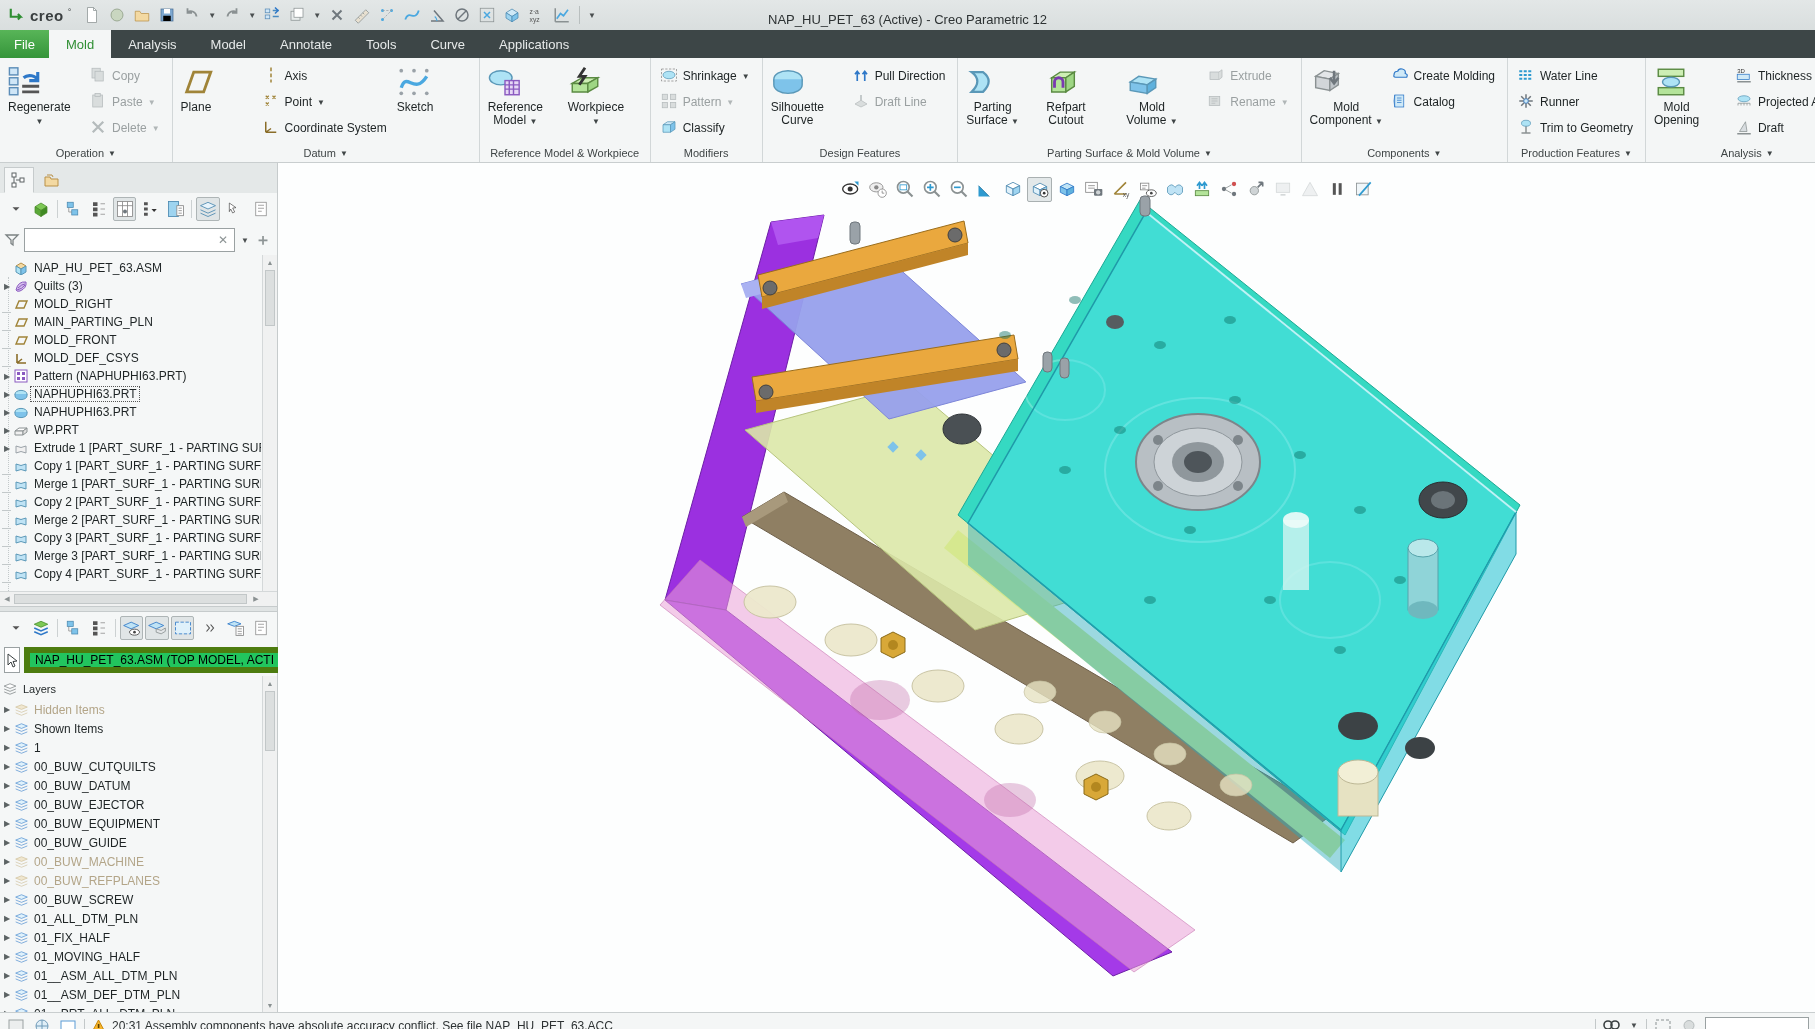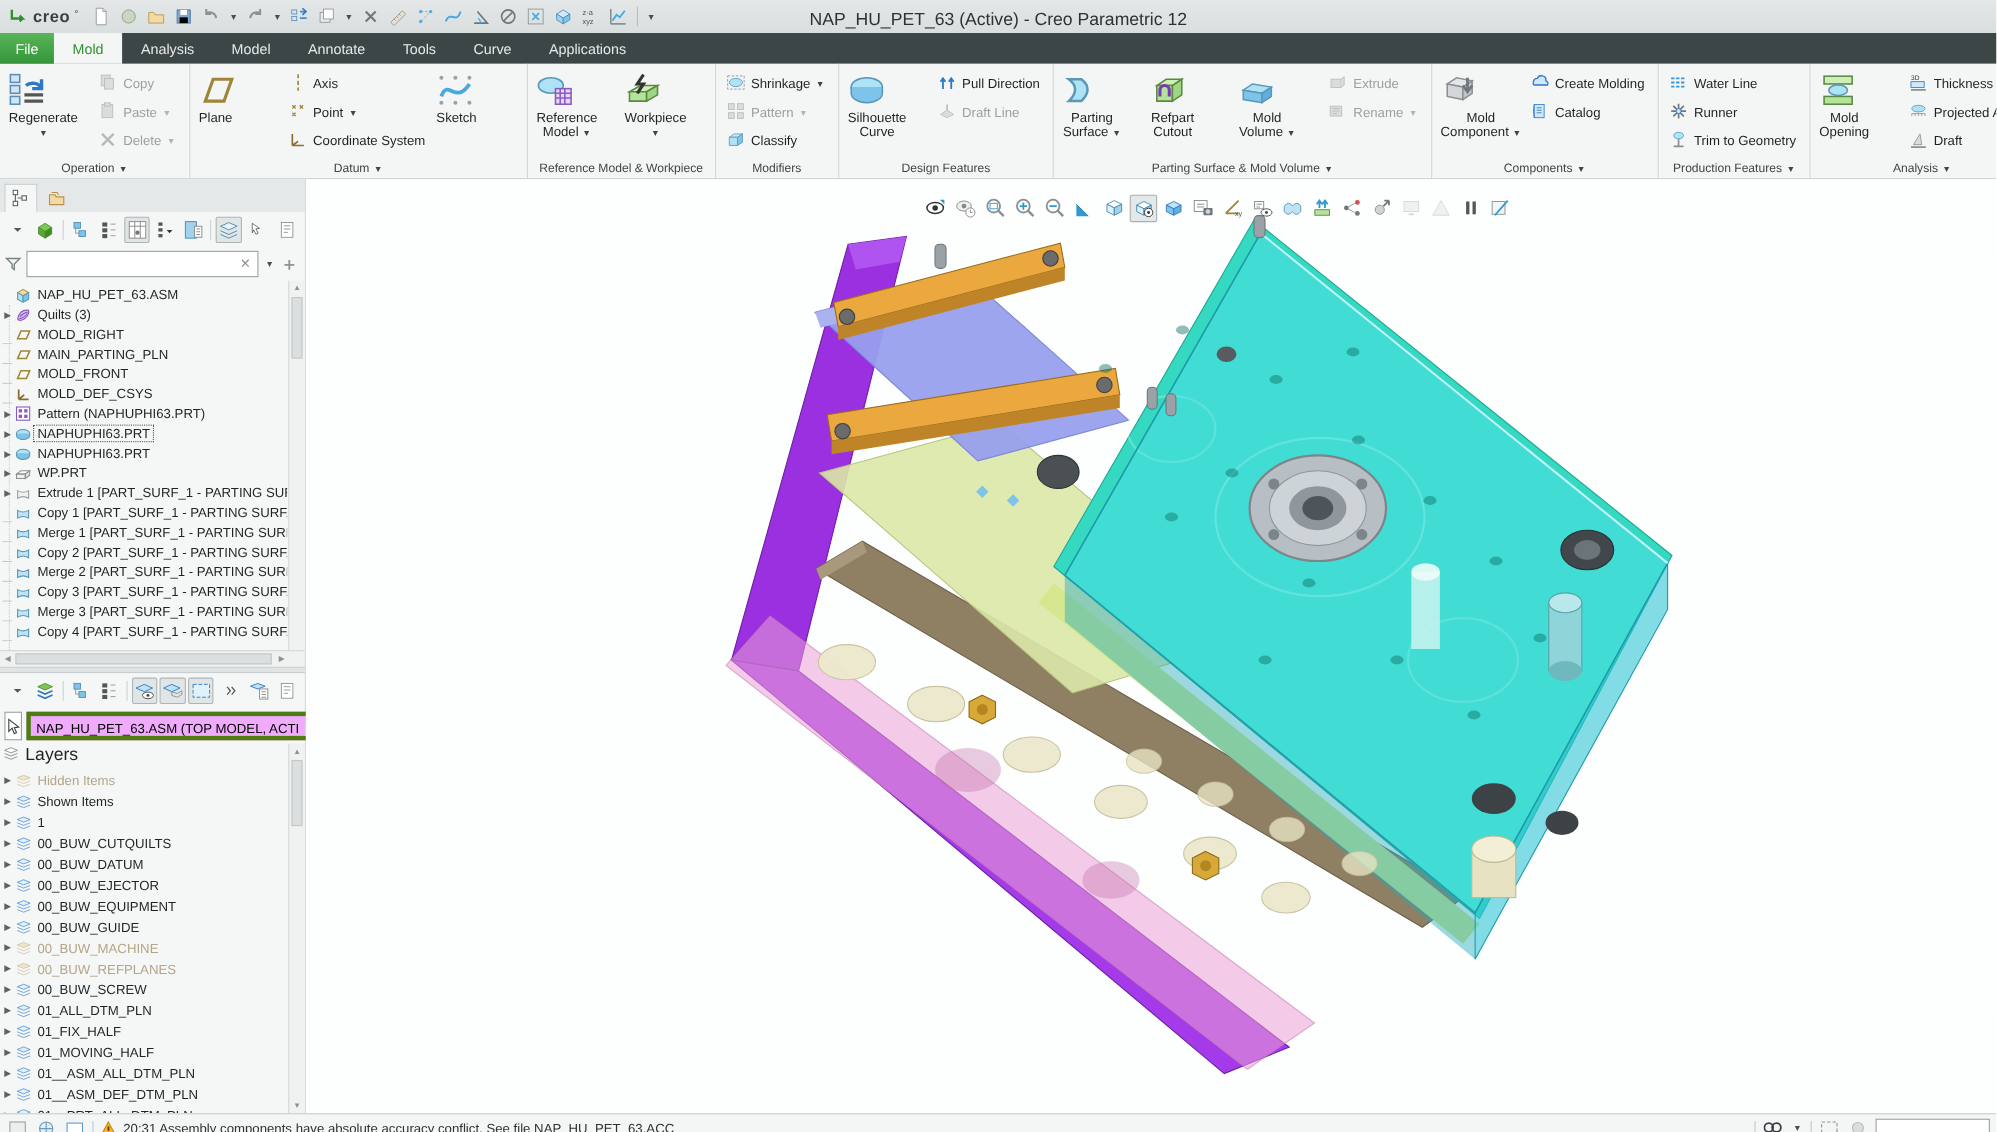--- a/index.html
+++ b/index.html
@@ -12,21 +12,21 @@
     background:linear-gradient(#e3e7e7,#d9dede); display:flex; align-items:center; }
   .logo { display:flex; gap:4px; padding:0 10px 0 8px; }
   .logo-glyph { width:18px; height:16px; }
   .logo-text { font-size:15px; font-weight:bold; color:#3a3f40; letter-spacing:.5px; }
   .qat { display:flex; align-items:center; gap:3px; }
   .qat .qbtn { width:22px; height:22px; display:flex; align-items:center; justify-content:center;
     border-radius:2px; }
   .qat .qsep { width:1px; height:18px; background:#b9bfbf; margin:0 3px; }
   .qarrow { font-size:8px; color:#4a4f50; padding:0 2px; }
   .win-title { position:absolute; left:0; right:0; top:0; height:38px; display:flex;
-    align-items:center; justify-content:center; font-size:16px; color:#2d3233; pointer-events:none; }
+    align-items:center; justify-content:center; font-size:13px; color:#2d3233; pointer-events:none; }
 
   
   .tabstrip { position:absolute; left:0; top:30px; width:100%; height:28px;
     background:#3d4647; display:flex; align-items:flex-end; }
   .tab { height:28px; padding:0 17px; display:flex; align-items:center; font-size:13px;
     color:#e7eaea; cursor:default; }
   .tab.file { background:linear-gradient(#58b558,#35953a); color:#fff; padding:0 14px; }
   .tab.active { background:#f4f6f6; color:#2f8f33; }
 
   
@@ -94,31 +94,31 @@
   .hthumb { position:absolute; top:2px; bottom:2px; left:14px; right:30px; background:#dcdfdf;
     border:1px solid #c2c7c8; }
   .hsa { position:absolute; top:0; bottom:0; width:14px; display:flex; align-items:center;
     justify-content:center; font-size:7px; color:#8a9192; }
   .splitter { height:6px; background:#e0e4e4; border-top:1px solid #c6cbcc; border-bottom:1px solid #c6cbcc; }
 
   .layerbar { height:32px; display:flex; align-items:center; gap:2px; padding:0 4px; background:#f5f7f7; }
   .comborow { height:32px; display:flex; align-items:center; gap:4px; padding:0 6px 0 4px; background:#f5f7f7; }
   .combobtn { width:26px; height:26px; border:1px solid #9aa1a2; background:#fff; display:flex;
     align-items:center; justify-content:center; }
-  .combo { flex:1; height:26px; border:4px solid #4d7c0f; background:#f0abfc; display:flex; align-items:flex-end; }
+  .combo { flex:1; height:26px; border:6px solid #4d7c0f; background:#22c55e; display:flex; align-items:flex-end; }
   .combo .cval { flex:1; font-size:12px; padding:0 5px; white-space:nowrap; overflow:hidden; }
   .combo .cdrop { width:16px; text-align:center; font-size:8px; color:#4a5051; border-left:1px solid #d0d5d6; }
 
   .layerwrap { position:relative; flex:1; background:#f5f7f7; overflow:hidden; }
   .layerlist { position:absolute; left:0; top:2px; right:16px; }
   .lrow { display:flex; align-items:center; height:19px; font-size:12px; color:#1e2425; white-space:nowrap; }
   .lrow .arr { width:14px; text-align:center; font-size:8px; color:#5c6364; flex:none; }
   .lrow .licon { width:20px; flex:none; display:flex; align-items:center; }
   .lrow.dim { color:#b3a588; }
-  .lhead { display:flex; align-items:flex-start; height:22px; font-size:16px; color:#1e2425; gap:5px; padding-left:2px; }
+  .lhead { display:flex; align-items:center; height:22px; font-size:11px; color:#1e2425; gap:5px; padding-left:2px; }
 
   
   .gfx { position:relative; flex:1; background:#fdfefe; overflow:hidden; }
   .gfxbar { position:absolute; left:556px; top:12px; height:28px; display:flex; align-items:center;
     gap:2px; padding:0 4px; z-index:5; }
   .gbtn { width:25px; height:25px; display:flex; align-items:center; justify-content:center;
     border:1px solid transparent; border-radius:2px; }
   .gbtn.pressed { background:#e3e8e9; border-color:#a9b0b1; }
   .gfx svg.model { position:absolute; left:0; top:0; width:100%; height:100%; }
 

